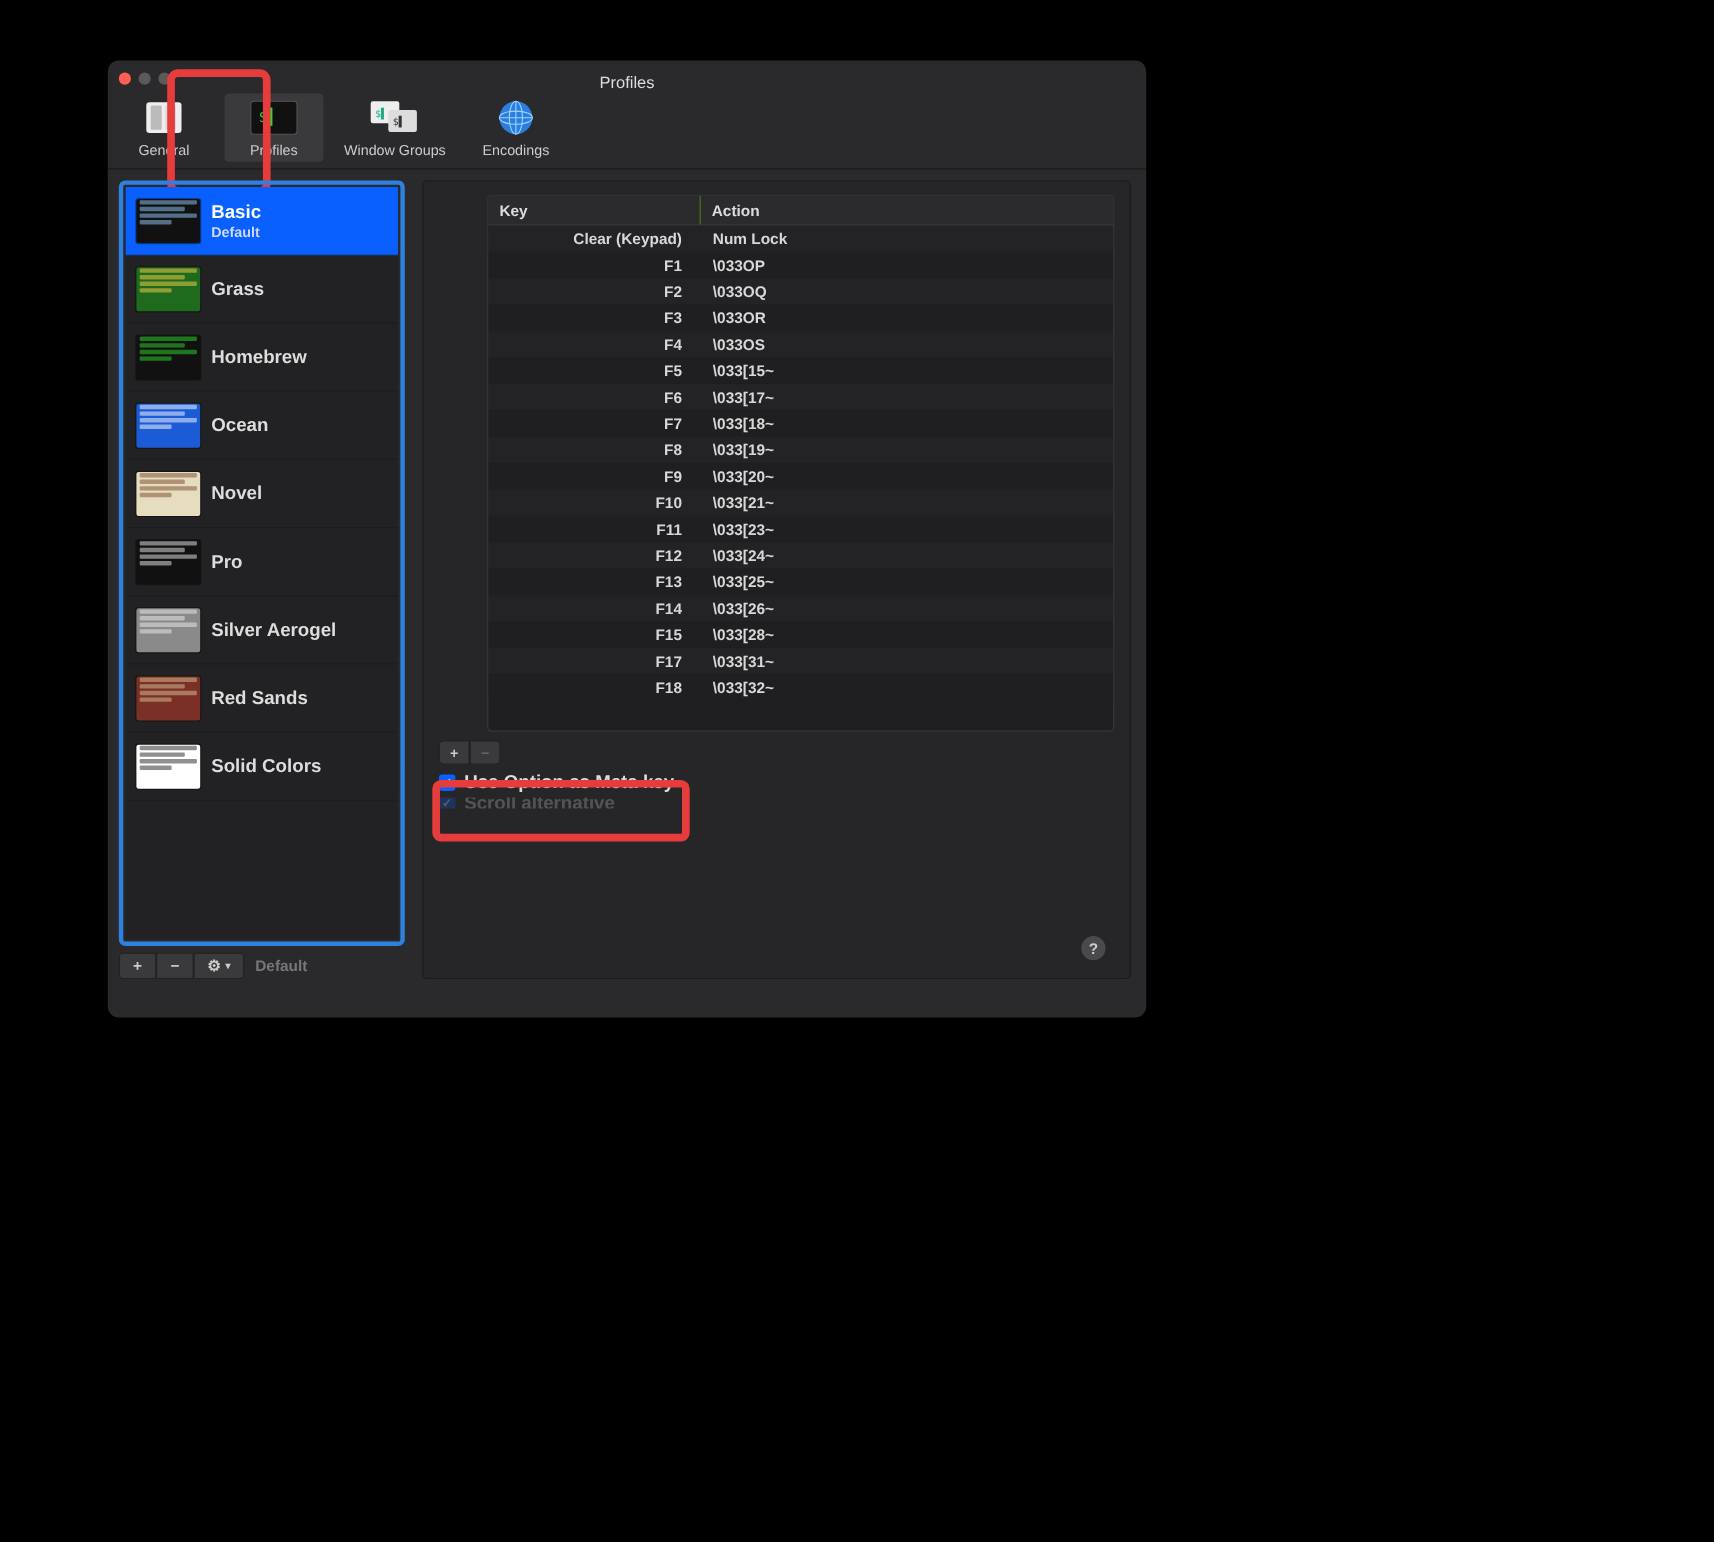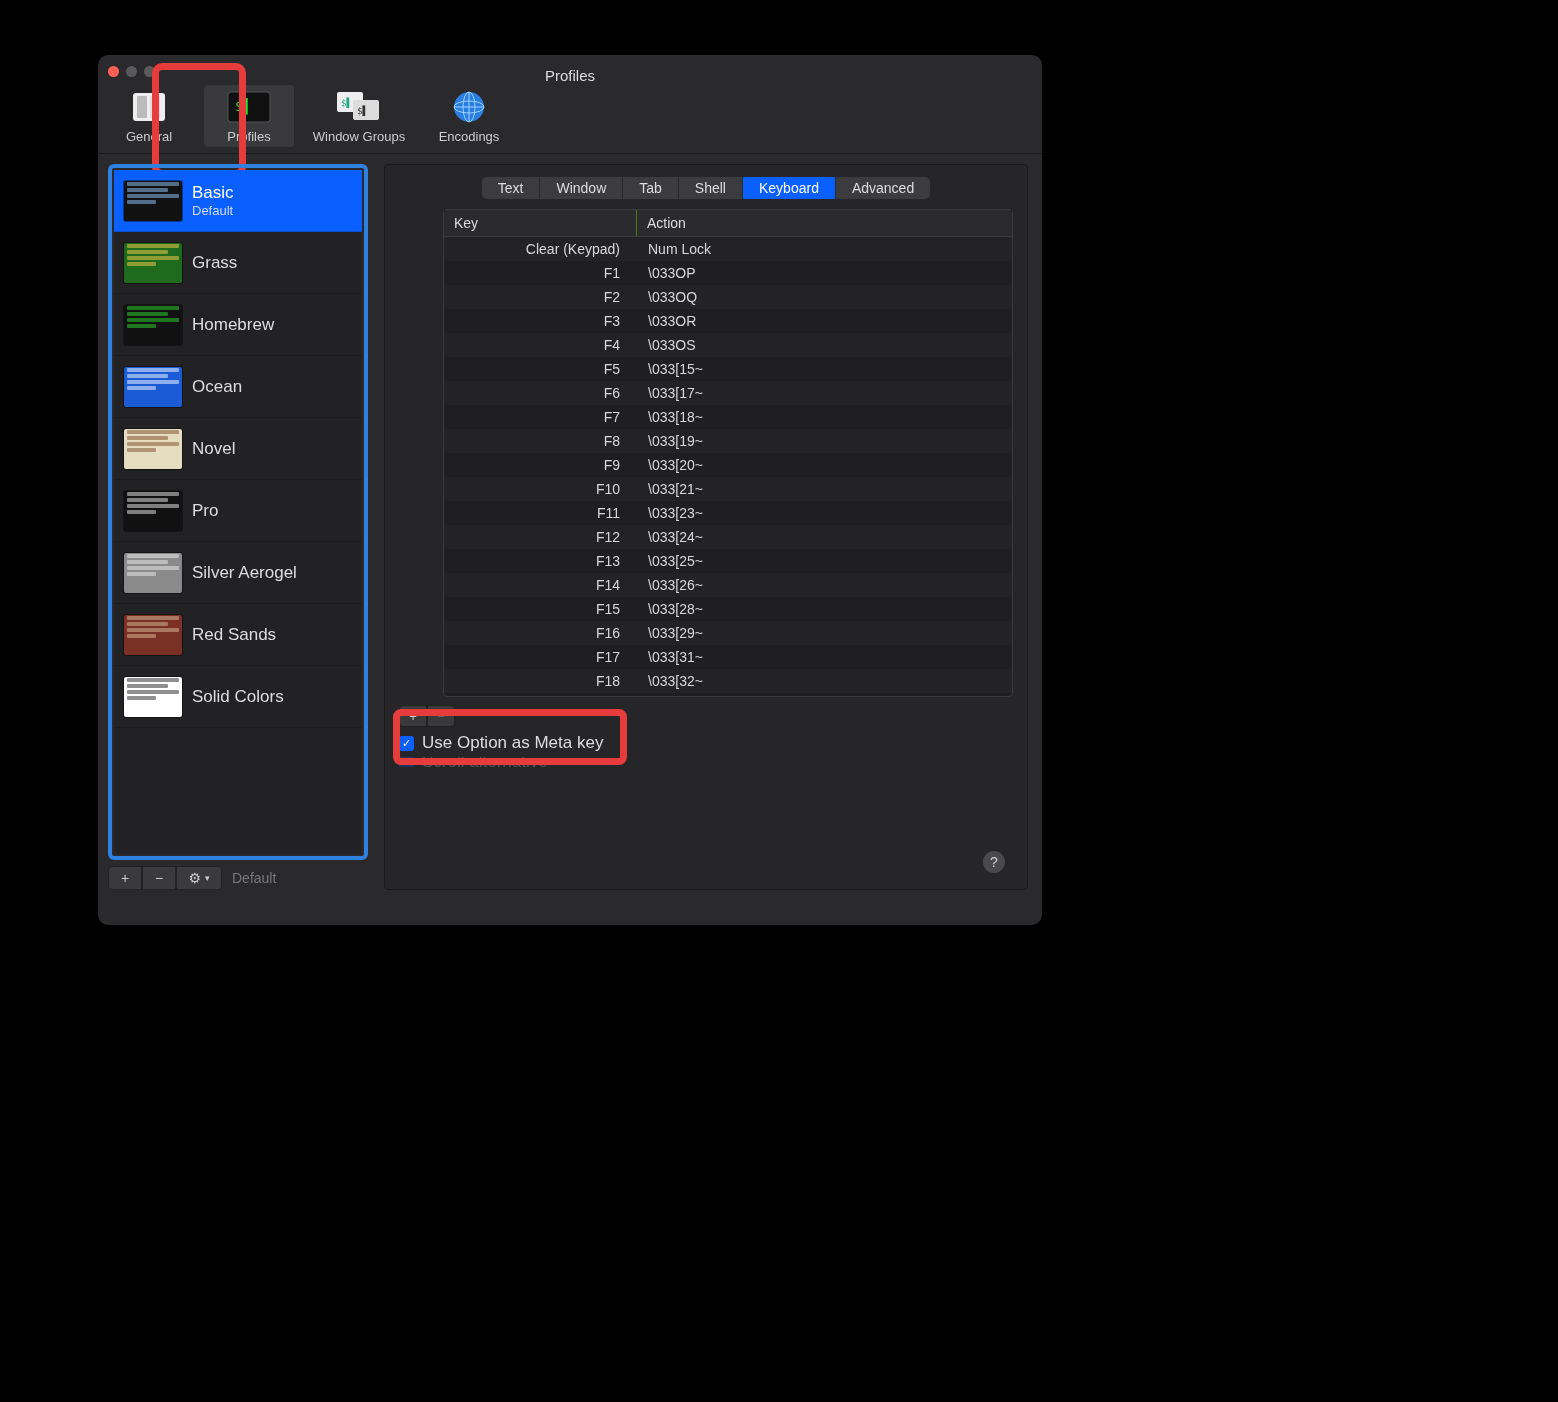--- a/index.html
+++ b/index.html
@@ -69,20 +69,21 @@
     position: absolute;
     border: 7px solid #e73c3c;
     border-radius: 10px;
     pointer-events: none;
   }
   .content {
     display: flex;
     height: calc(100% - 124px);
     padding: 10px 14px 10px 10px;
     gap: 16px;
+    font-weight: bold;
   }
   .sidebar {
     width: 260px;
     display: flex;
     flex-direction: column;
   }
   .profile-list-wrap {
     border: 4px solid #2f81e0;
     border-radius: 6px;
     padding: 2px;
@@ -393,28 +394,20 @@
         <div class="sf-btn">+</div>
         <div class="sf-btn">−</div>
         <div class="sf-btn sf-gear">
           <span>⚙︎</span>&nbsp;<span style="font-size:9px">▾</span>
         </div>
         <div class="sf-default">Default</div>
       </div>
     </div>
 
     <div class="mainpane">
-      <div class="tabs" id="tabs">
-          <div class="tab">Text</div>
-          <div class="tab">Window</div>
-          <div class="tab">Tab</div>
-          <div class="tab">Shell</div>
-          <div class="tab active">Keyboard</div>
-          <div class="tab">Advanced</div>
-        </div>
 
       <div class="keytable">
         <div class="kt-head">
           <div class="col-key">Key</div>
           <div class="col-act">Action</div>
         </div>
         <div class="kt-body" id="kt-body">
             <div class="kt-row">
               <div class="col-key">Clear (Keypad)</div>
               <div class="col-act">Num Lock</div>
@@ -471,24 +464,20 @@
               <div class="col-key">F13</div>
               <div class="col-act">\033[25~</div>
             </div>
             <div class="kt-row">
               <div class="col-key">F14</div>
               <div class="col-act">\033[26~</div>
             </div>
             <div class="kt-row">
               <div class="col-key">F15</div>
               <div class="col-act">\033[28~</div>
-            </div>
-            <div class="kt-row">
-              <div class="col-key">F16</div>
-              <div class="col-act">\033[29~</div>
             </div>
             <div class="kt-row">
               <div class="col-key">F17</div>
               <div class="col-act">\033[31~</div>
             </div>
             <div class="kt-row">
               <div class="col-key">F18</div>
               <div class="col-act">\033[32~</div>
             </div>
           </div>

